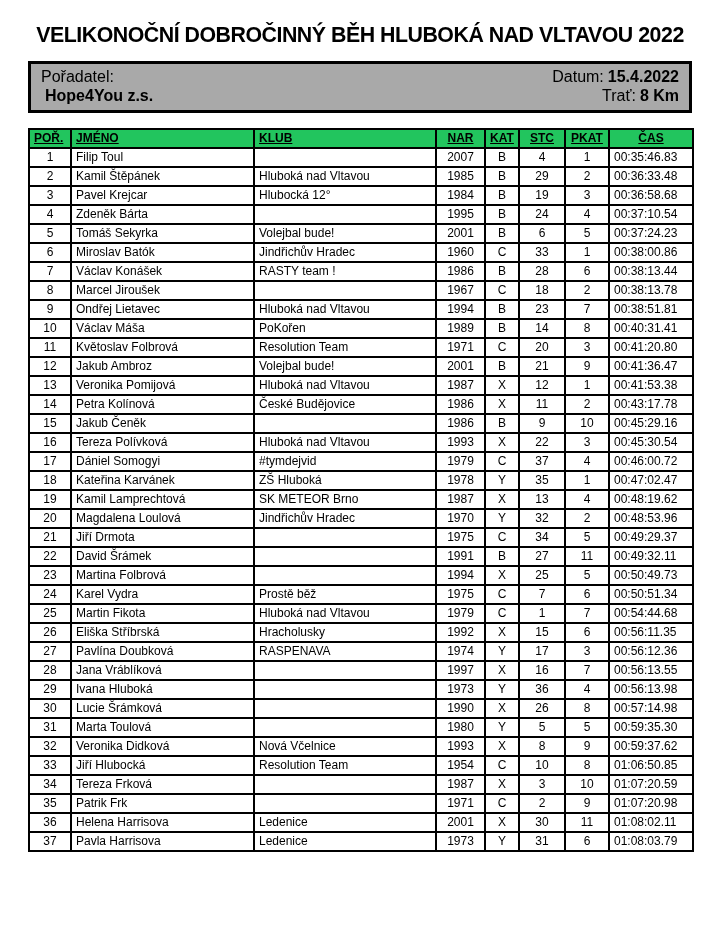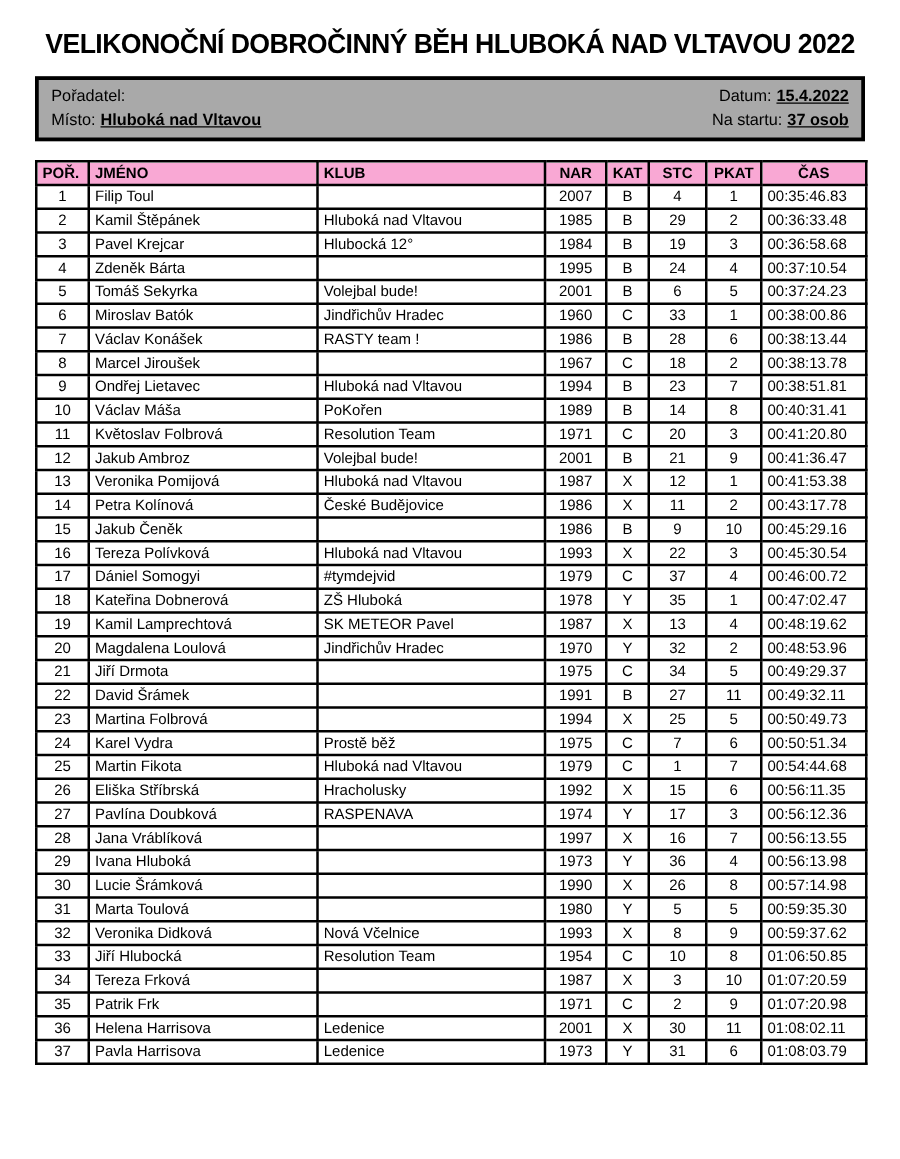--- a/index.html
+++ b/index.html
@@ -29,64 +29,65 @@
     margin: 13px 0 0 28px;
     width: 664px;
     border: 3px solid #000;
     background: #a9a9a9;
     padding: 3px 10px 5px 10px;
   }
   .info-line {
     display: flex;
     justify-content: space-between;
     align-items: center;
-    font-size: 13px;
+    font-size: 16px;
     line-height: 19px;
   }
-  .info-line b { margin-left: 4px; text-decoration: underline; }
+  .info-line b { margin-left: 4px; }
   .results-table {
     border-collapse: collapse;
     table-layout: fixed;
     margin: 15px 0 0 28px;
     width: 664px;
     font-size: 12px;
   }
   .results-table th, .results-table td {
     border: 2px solid #000;
     padding: 0 4px;
     height: 17px;
     line-height: 15px;
     overflow: hidden;
     white-space: nowrap;
   }
   .results-table th {
-    background: #f9a8d4;
+    background: #22c55e;
     font-weight: bold;
+    text-decoration: underline;
   }
   
   .results-table td.col0 { text-align: center; }
   .results-table td.col1, .results-table td.col2, .results-table td.col7 { text-align: left; }
   .results-table td.col3, .results-table td.col4, .results-table td.col5, .results-table td.col6 { text-align: center; }
   
   .results-table th.col0, .results-table th.col1, .results-table th.col2 { text-align: left; }
   .results-table th.col3, .results-table th.col4, .results-table th.col5, .results-table th.col6, .results-table th.col7 { text-align: center; }
 </style>
 </head>
 <body>
 
 <div class="page-title">VELIKONOČNÍ DOBROČINNÝ BĚH HLUBOKÁ NAD VLTAVOU 2022</div>
 
 <div class="info-box">
   <div class="info-line">
     <span>Pořadatel:</span>
     <span><span>Datum:</span><b>15.4.2022</b></span>
   </div>
   <div class="info-line">
-    <span><span>Místo:</span><b>Hluboká nad Vltavou</b></span>
-    <span><span>Na startu:</span><b>37 osob</b></span>
+    <b>Hope4You z.s.</b>
+    <span><span>Trať:</span><b>8 Km</b></span>
   </div>
 </div>
 
 <table class="results-table">
   <colgroup>
     <col style="width:42px">
     <col style="width:183px">
     <col style="width:182px">
     <col style="width:49px">
     <col style="width:34px">
@@ -272,32 +273,32 @@
         <td class="col1">Dániel Somogyi</td>
         <td class="col2">#tymdejvid</td>
         <td class="col3">1979</td>
         <td class="col4">C</td>
         <td class="col5">37</td>
         <td class="col6">4</td>
         <td class="col7">00:46:00.72</td>
       </tr>
       <tr>
         <td class="col0">18</td>
-        <td class="col1">Kateřina Dobnerová</td>
+        <td class="col1">Kateřina Karvánek</td>
         <td class="col2">ZŠ Hluboká</td>
         <td class="col3">1978</td>
         <td class="col4">Y</td>
         <td class="col5">35</td>
         <td class="col6">1</td>
         <td class="col7">00:47:02.47</td>
       </tr>
       <tr>
         <td class="col0">19</td>
         <td class="col1">Kamil Lamprechtová</td>
-        <td class="col2">SK METEOR Pavel</td>
+        <td class="col2">SK METEOR Brno</td>
         <td class="col3">1987</td>
         <td class="col4">X</td>
         <td class="col5">13</td>
         <td class="col6">4</td>
         <td class="col7">00:48:19.62</td>
       </tr>
       <tr>
         <td class="col0">20</td>
         <td class="col1">Magdalena Loulová</td>
         <td class="col2">Jindřichův Hradec</td>

